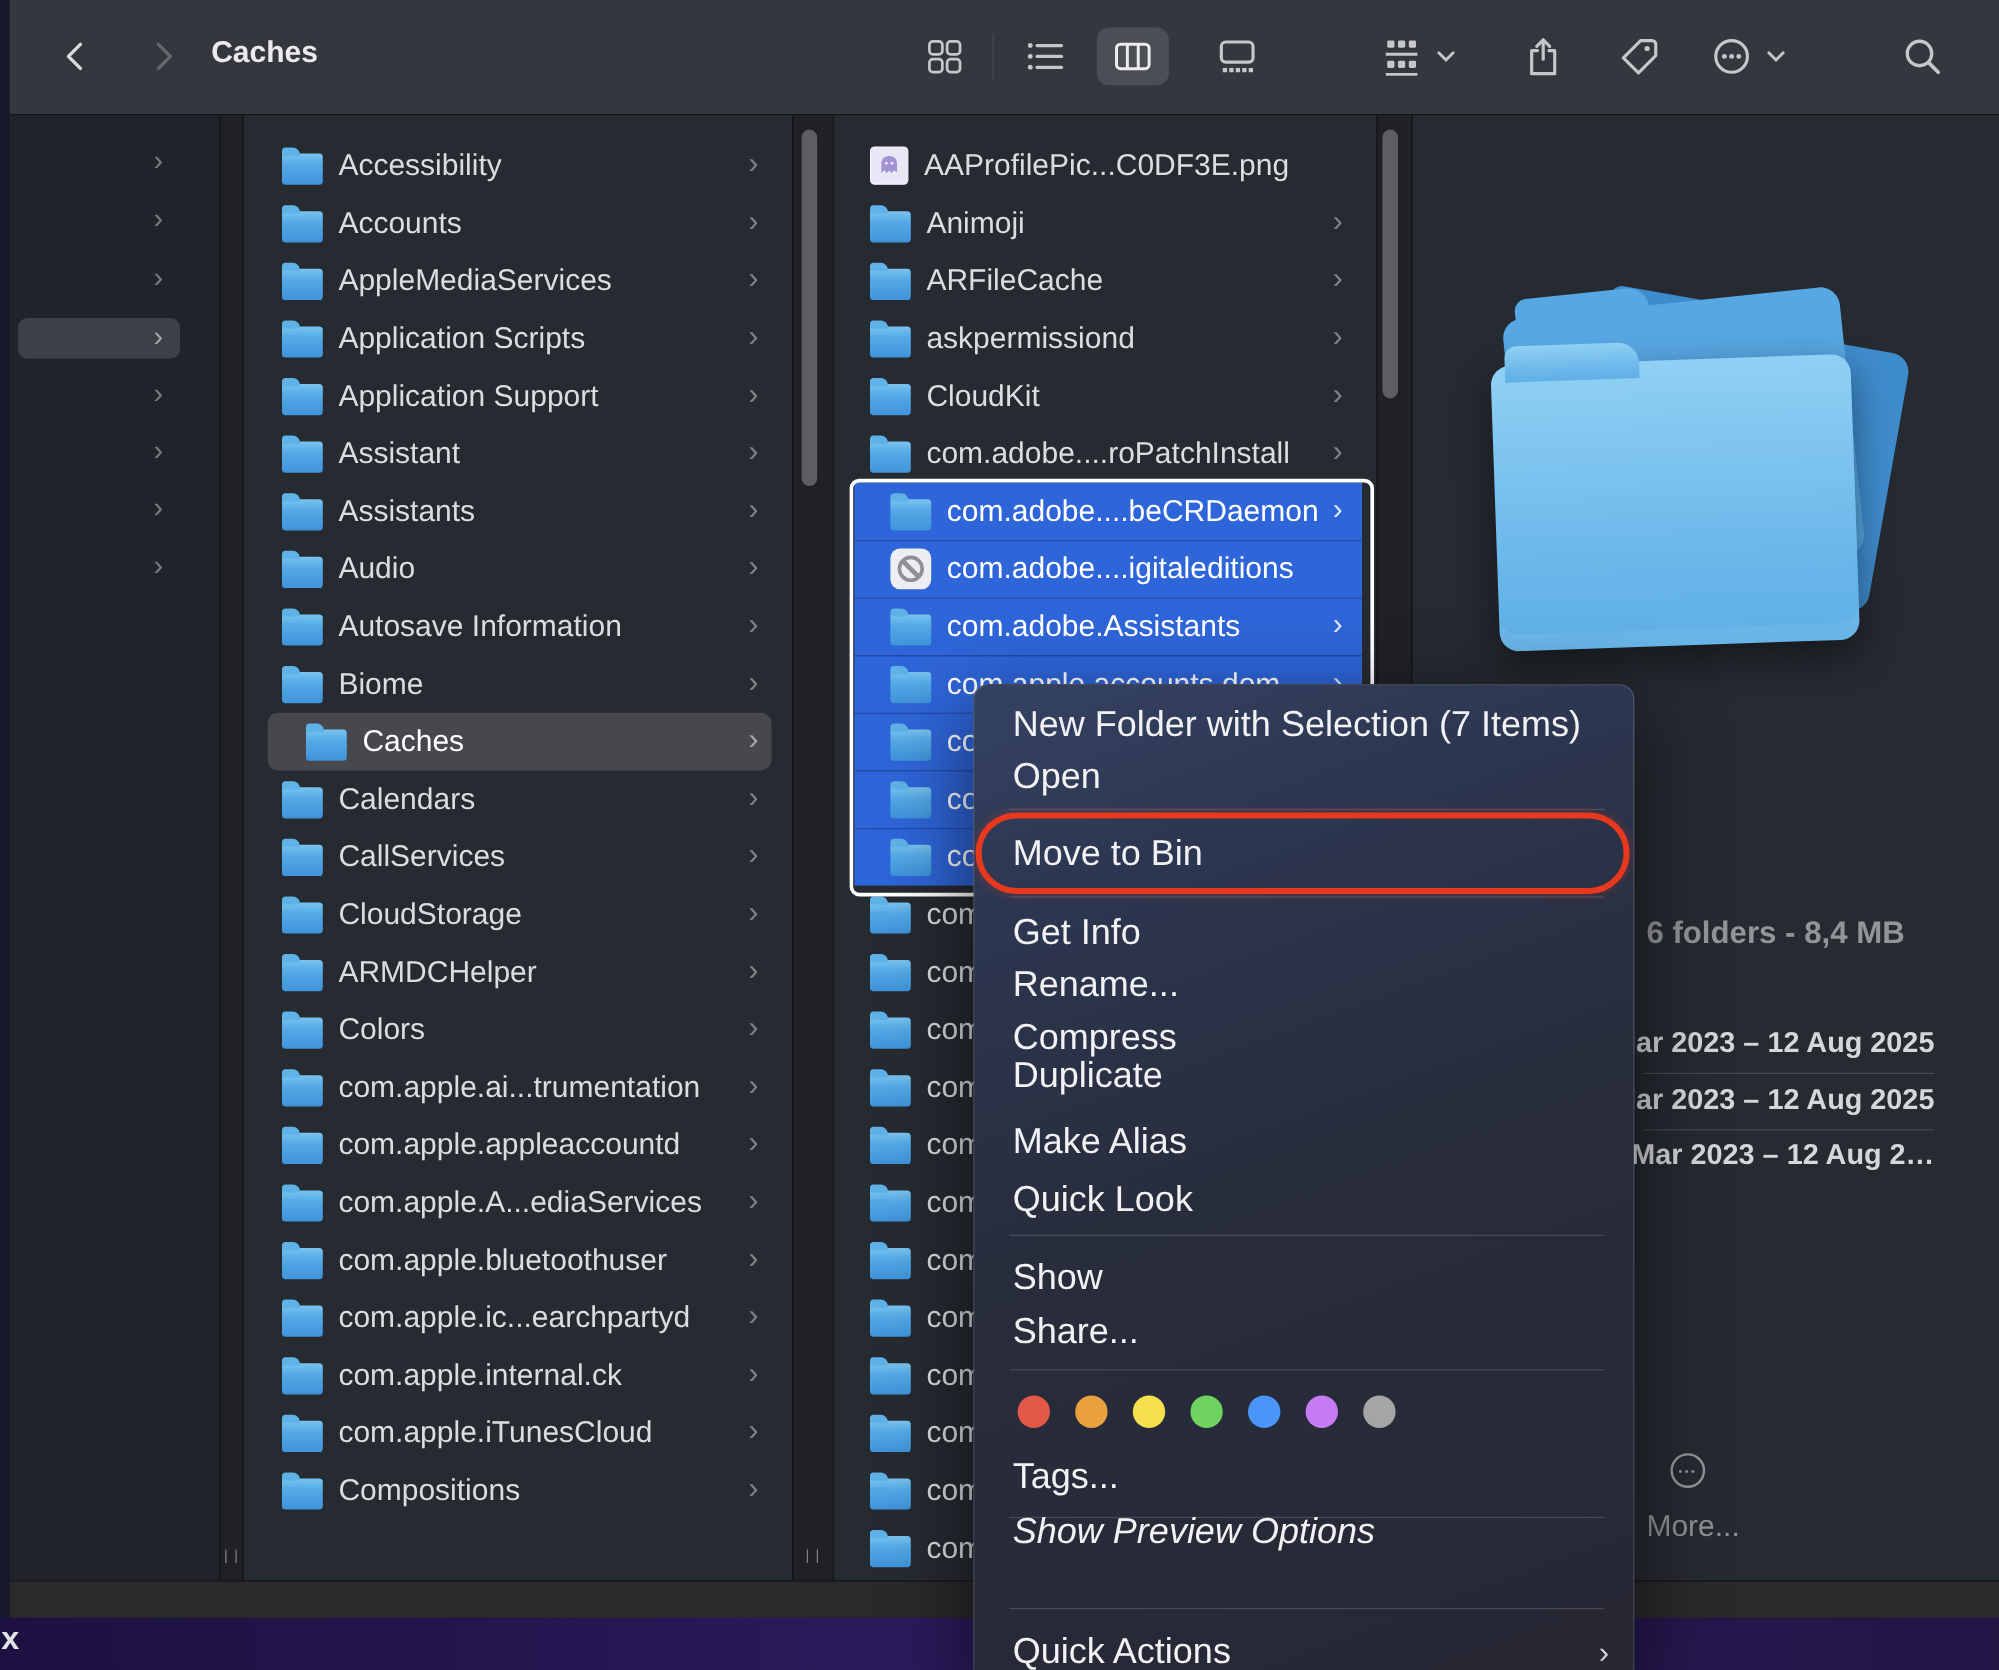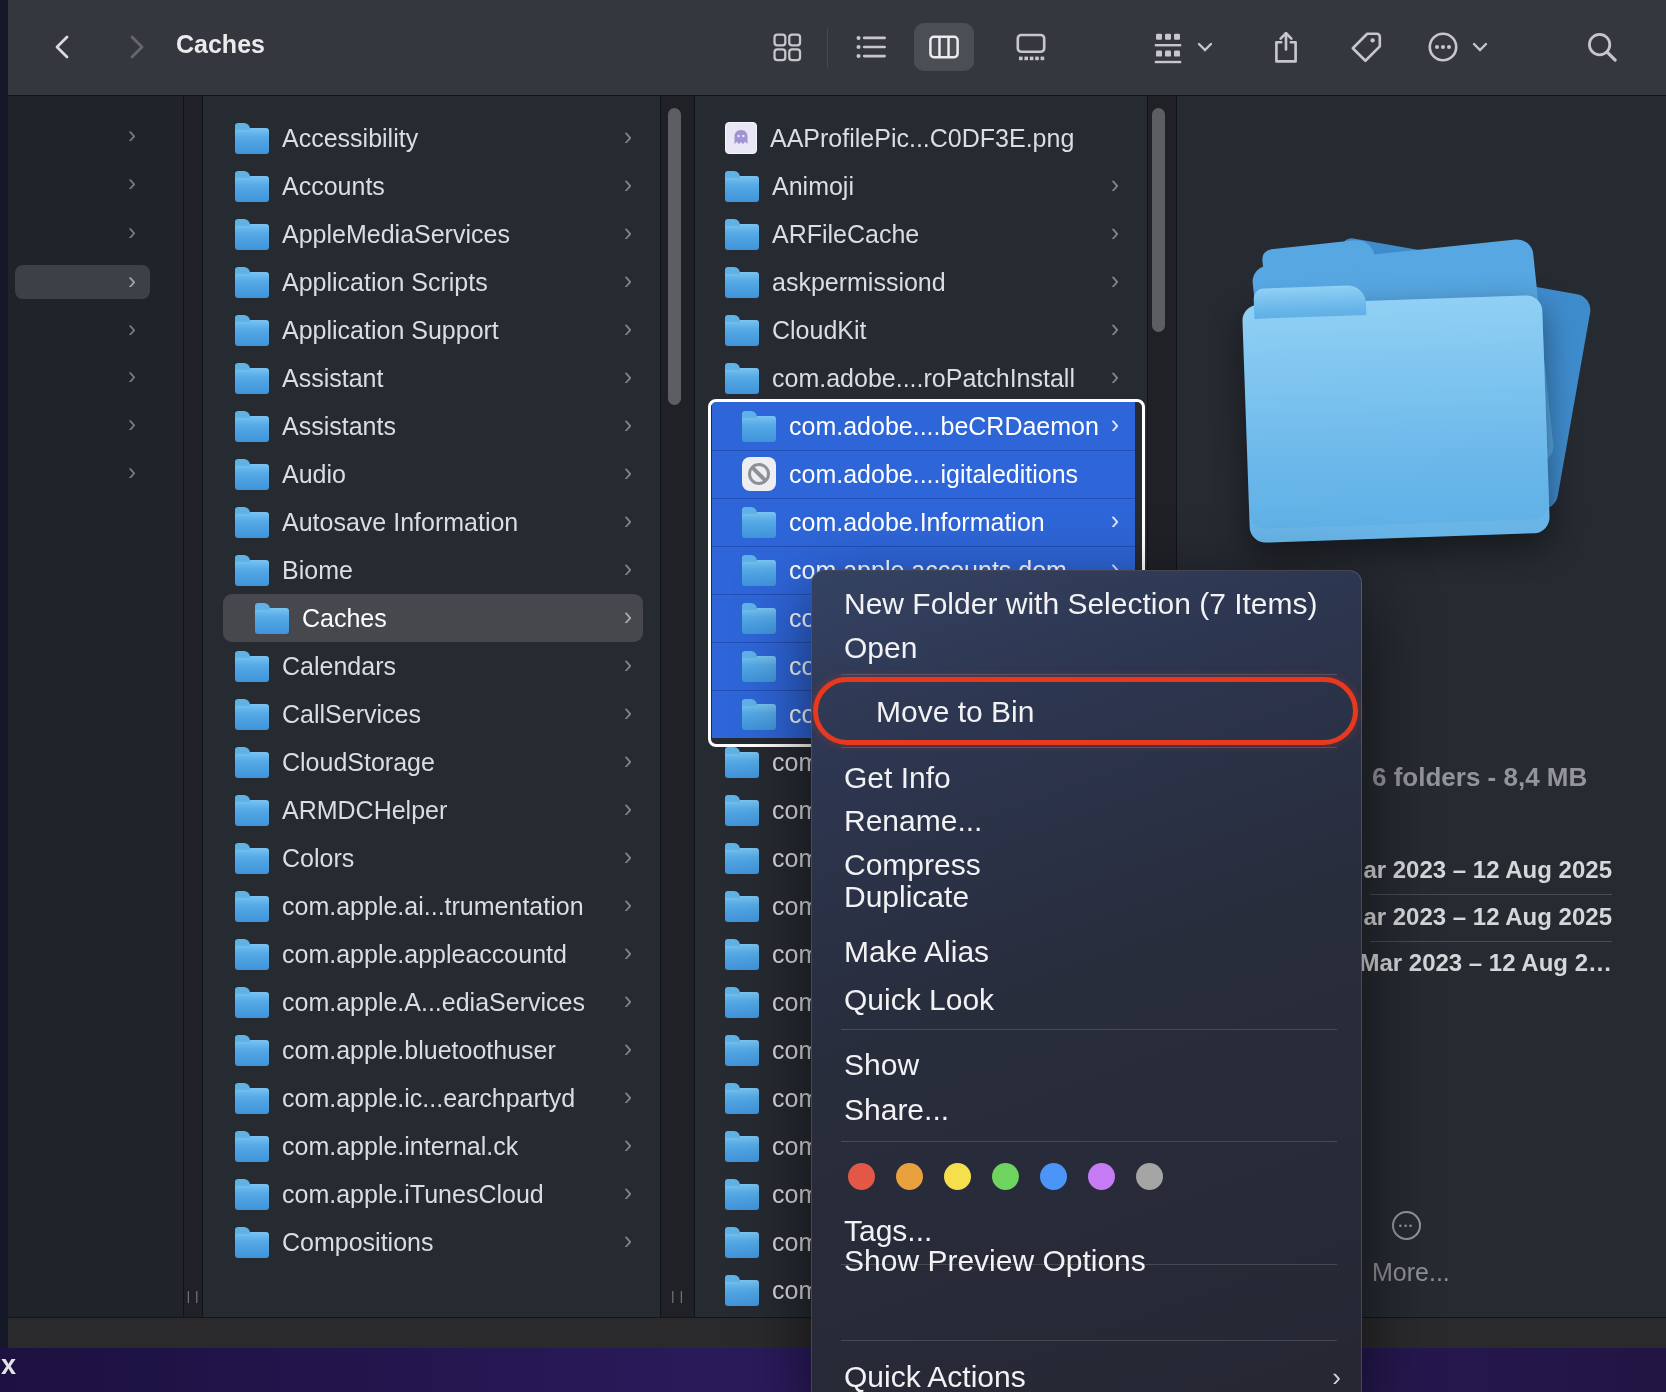--- a/index.html
+++ b/index.html
@@ -398,21 +398,21 @@
       <span class="ficon"></span>
       <span class="lbl">com.adobe....beCRDaemon</span>
       <span class="chev"></span>
     </div>
   <div class="row sel">
       <span class="prohib"></span>
       <span class="lbl">com.adobe....igitaleditions</span>
     </div>
   <div class="row sel">
       <span class="ficon"></span>
-      <span class="lbl">com.adobe.Information</span>
+      <span class="lbl">com.adobe.Assistants</span>
       <span class="chev"></span>
     </div>
   <div class="row sel">
       <span class="ficon"></span>
       <span class="lbl">com.apple.accounts.dom</span>
       <span class="chev"></span>
     </div>
   <div class="row sel">
       <span class="ficon"></span>
       <span class="lbl">com</span>
@@ -485,21 +485,21 @@
 <div class="pdate" style="top:903px;">Mar 2023 – 12 Aug 2025</div>
 <div class="pdatesep" style="top:941px;"></div>
 <div class="pdate" style="top:949px;">7 Mar 2023 – 12 Aug 2…</div>
 <div class="abs" id="more-icon">•••</div>
 <div class="abs" id="more-label">More...</div>
 
 <div class="abs" id="context-menu">
   <div class="mi" style="top:11px;">New Folder with Selection (7 Items)</div>
   <div class="mi" style="top:55px;">Open</div>
   <div class="msep" style="top:103px;"></div>
-  <div class="mi" style="top:119px;margin-left:32px;">Move to Bin</div>
+  <div class="mi" style="top:119px;">Move to Bin</div>
   <div class="msep" style="top:176px;"></div>
   <div class="mi" style="top:185px;">Get Info</div>
   <div class="mi" style="top:228px;">Rename...</div>
   <div class="mi" style="top:272px;">Compress</div>
   <div class="mi" style="top:304px;">Duplicate</div>
   <div class="mi" style="top:359px;">Make Alias</div>
   <div class="mi" style="top:407px;">Quick Look</div>
   <div class="msep" style="top:458px;"></div>
   <div class="mi" style="top:472px;">Show</div>
   <div class="mi" style="top:517px;">Share...</div>
@@ -508,20 +508,20 @@
     <span class="dot" style="background-color: rgb(226, 87, 70);"></span>
     <span class="dot" style="background-color: rgb(233, 161, 62);"></span>
     <span class="dot" style="background-color: rgb(245, 223, 77);"></span>
     <span class="dot" style="background-color: rgb(111, 211, 95);"></span>
     <span class="dot" style="background-color: rgb(75, 148, 248);"></span>
     <span class="dot" style="background-color: rgb(197, 123, 244);"></span>
     <span class="dot" style="background-color: rgb(165, 165, 165);"></span>
   </div>
   <div class="mi" style="top:638px;">Tags...</div>
   <div class="msep" style="top:693px;"></div>
-  <div class="mi" style="top:668px;">Show Preview Options</div>
+  <div class="mi" style="top:684px;font-style:italic;">Show Preview Options</div>
   <div class="msep" style="top:769px;"></div>
   <div class="mi" style="top:784px;">
       <span>Quick Actions</span>
       <span class="mchev"></span>
     </div>
 </div>
 <div class="abs" id="annotation-ring"></div>
 
 </body></html>

